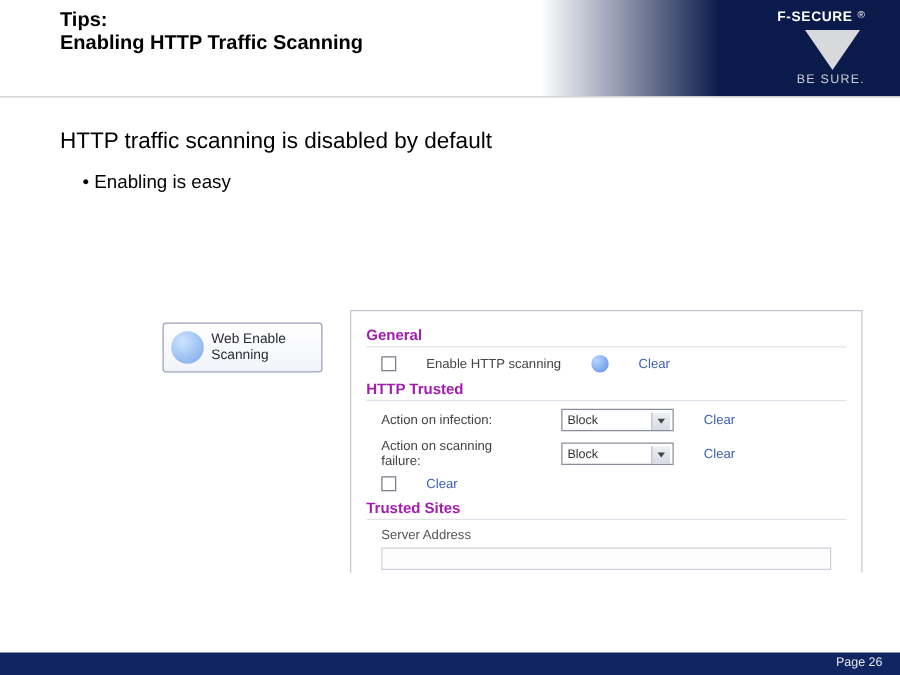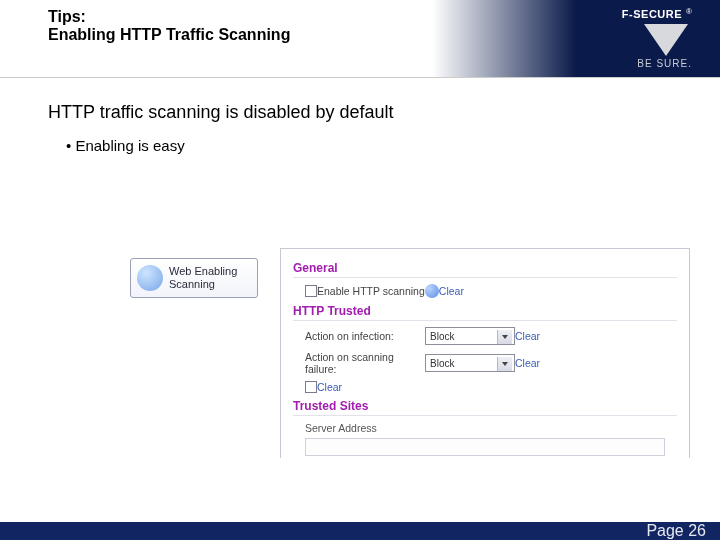--- a/index.html
+++ b/index.html
@@ -97,21 +97,21 @@
     color: #a21caf;
     font-weight: bold;
     font-size: 12px;
     margin: 4px 0 6px 0;
     border-bottom: 1px solid #e2e3ea;
     padding-bottom: 2px;
   }
   .row {
     display: flex;
     align-items: center;
-    gap: 0;
+    gap: 24px;
     margin: 6px 0;
     padding-left: 12px;
   }
   .row label { width: 120px; font-size: 10.5px; color: #444; }
   .row label.wide { width: auto; }
   .cb {
     width: 12px; height: 12px;
     border: 1px solid #7a7a88;
     background: #fff;
     flex: none;
@@ -162,21 +162,21 @@
     height: 18px;
     border: 1px solid #cfd0da;
     background: #fdfdfe;
   }
   .footer {
     position: absolute;
     left: 0; right: 0; bottom: 0;
     height: 18px;
     background: #102561;
     color: #e6e8f0;
-    font-size: 16px;
+    font-size: 10px;
     text-align: right;
     padding-right: 14px;
     line-height: 18px;
   }
 </style>
 </head>
 <body>
 
 <div class="header">
   <div class="header-title">
@@ -198,21 +198,21 @@
 <div class="body-area">
   <div class="subheading">HTTP traffic scanning is disabled by default</div>
   <div class="bullet-row">Enabling is easy</div>
 </div>
 
 <div class="shot">
 
   <div class="btn-card">
     <span class="blob"></span>
     <span class="blabel">
-      <span>Web Enabling</span><br>
+      <span>Web Enable</span><br>
       <span>Scanning</span>
     </span>
   </div>
 
   <div class="panel">
 
     <div class="sec-title">General</div>
     <div class="row">
       <span class="cb"></span>
       <label class="wide">Enable HTTP scanning</label>

